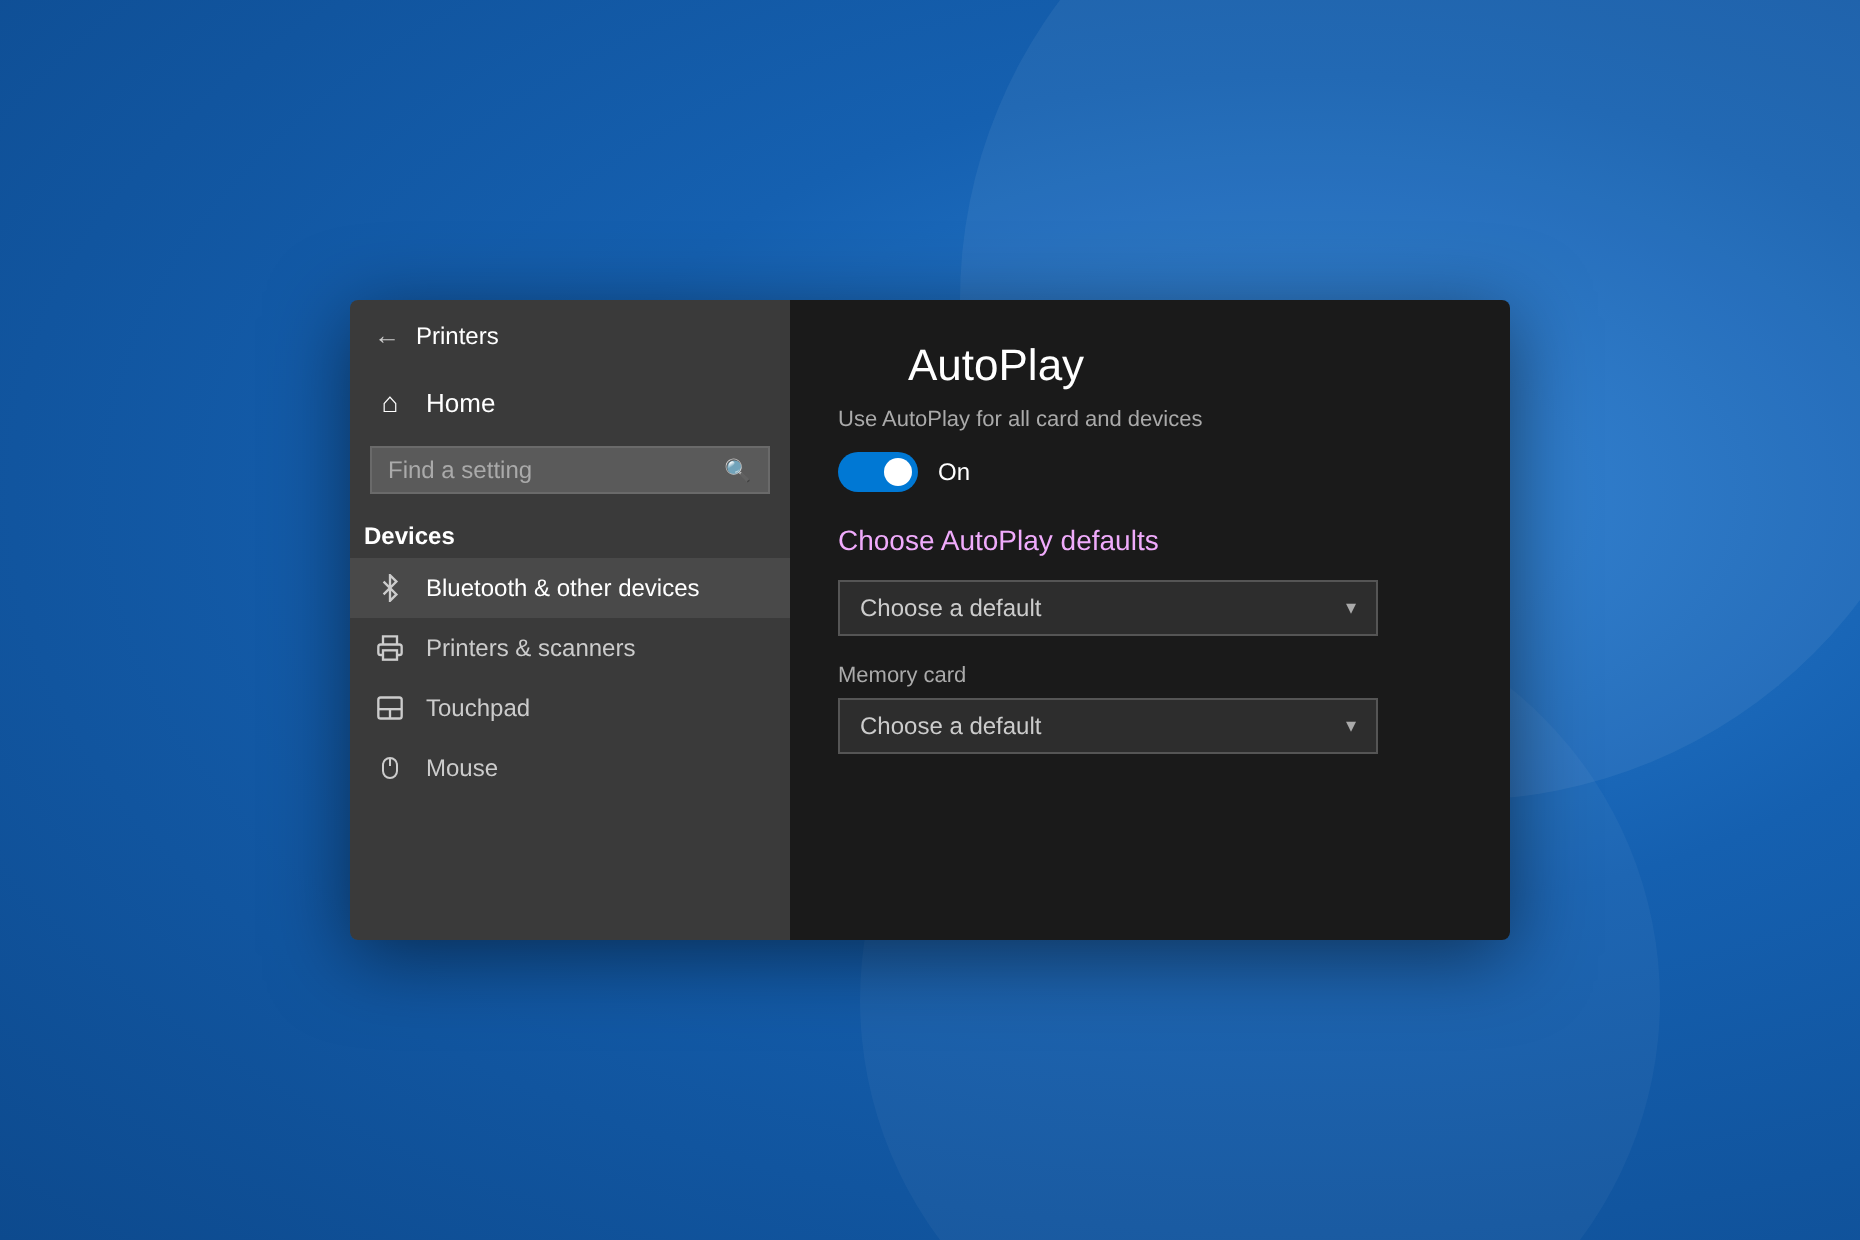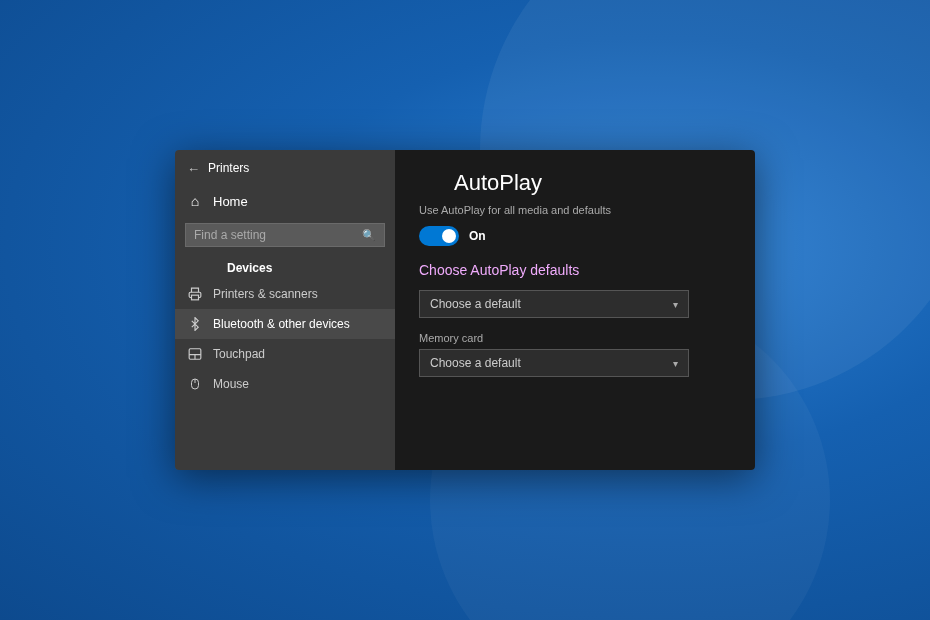--- a/index.html
+++ b/index.html
@@ -110,25 +110,24 @@
       color: #ccc;
       font-size: 12px;
       width: 100%;
     }
 
     .search-input::placeholder {
       color: #aaa;
     }
 
     .section-label {
-      padding: 8px 12px 4px 20px;
+      padding: 8px 12px 4px 7px;
       font-size: 12px;
       font-weight: 600;
       color: #ffffff;
-      margin-left: 32px;
     }
 
     .nav-item {
       display: flex;
       align-items: center;
       padding: 7px 12px;
       gap: 10px;
       color: #cccccc;
       cursor: pointer;
       font-size: 12px;
@@ -170,21 +169,20 @@
       font-size: 11px;
       color: #aaaaaa;
       margin-bottom: 10px;
     }
 
     .toggle-row {
       display: flex;
       align-items: center;
       gap: 10px;
       margin-bottom: 16px;
-      font-weight: bold;
     }
 
     .toggle {
       width: 40px;
       height: 20px;
       background: #0078d4;
       border-radius: 10px;
       position: relative;
       cursor: pointer;
     }
@@ -259,41 +257,41 @@
       <div class="nav-icon icon-home">⌂</div>
       <span>Home</span>
     </div>
 
     <div class="search-box">
       <input class="search-input" type="text" placeholder="Find a setting" style="">
       <span style="color:#aaa;font-size:11px;">🔍</span>
     </div>
 
     <div class="section-label">Devices</div>
+
+    <div class="nav-item active">
+      <div class="nav-icon">
+        <svg width="14" height="14" viewBox="0 0 24 24" fill="none" stroke="#cccccc" stroke-width="2">
+          <polyline points="6.5 6.5 17.5 17.5 12 23 12 1 17.5 6.5 6.5 17.5"></polyline>
+        </svg>
+      </div>
+      <span>Bluetooth &amp; other devices</span>
+    </div>
 
     <div class="nav-item">
       <div class="nav-icon">
         <svg width="14" height="14" viewBox="0 0 24 24" fill="none" stroke="#cccccc" stroke-width="2">
           <polyline points="6 9 6 2 18 2 18 9"></polyline>
           <path d="M6 18H4a2 2 0 0 1-2-2v-5a2 2 0 0 1 2-2h16a2 2 0 0 1 2 2v5a2 2 0 0 1-2 2h-2"></path>
           <rect x="6" y="14" width="12" height="8"></rect>
         </svg>
       </div>
       <span>Printers &amp; scanners</span>
     </div>
 
-    <div class="nav-item active">
-      <div class="nav-icon">
-        <svg width="14" height="14" viewBox="0 0 24 24" fill="none" stroke="#cccccc" stroke-width="2">
-          <polyline points="6.5 6.5 17.5 17.5 12 23 12 1 17.5 6.5 6.5 17.5"></polyline>
-        </svg>
-      </div>
-      <span>Bluetooth &amp; other devices</span>
-    </div>
-
     <div class="nav-item">
       <div class="nav-icon">
         <svg width="14" height="14" viewBox="0 0 24 24" fill="none" stroke="#cccccc" stroke-width="2">
           <rect x="2" y="3" width="20" height="18" rx="2"></rect>
           <line x1="2" y1="13" x2="22" y2="13"></line>
           <line x1="12" y1="13" x2="12" y2="21"></line>
         </svg>
       </div>
       <span>Touchpad</span>
     </div>
@@ -307,21 +305,21 @@
       </div>
       <span>Mouse</span>
     </div>
 
   </div>
 
   <div class="content">
 
     <div class="content-title">AutoPlay</div>
 
-    <div class="autoplay-desc">Use AutoPlay for all media and defaults</div>
+    <div class="autoplay-desc">Use AutoPlay for all card and devices</div>
 
     <div class="toggle-row">
       <div class="toggle">
         <div class="toggle-thumb"></div>
       </div>
       <span class="toggle-label">On</span>
     </div>
 
     <div class="section-heading">Choose AutoPlay defaults</div>
 

